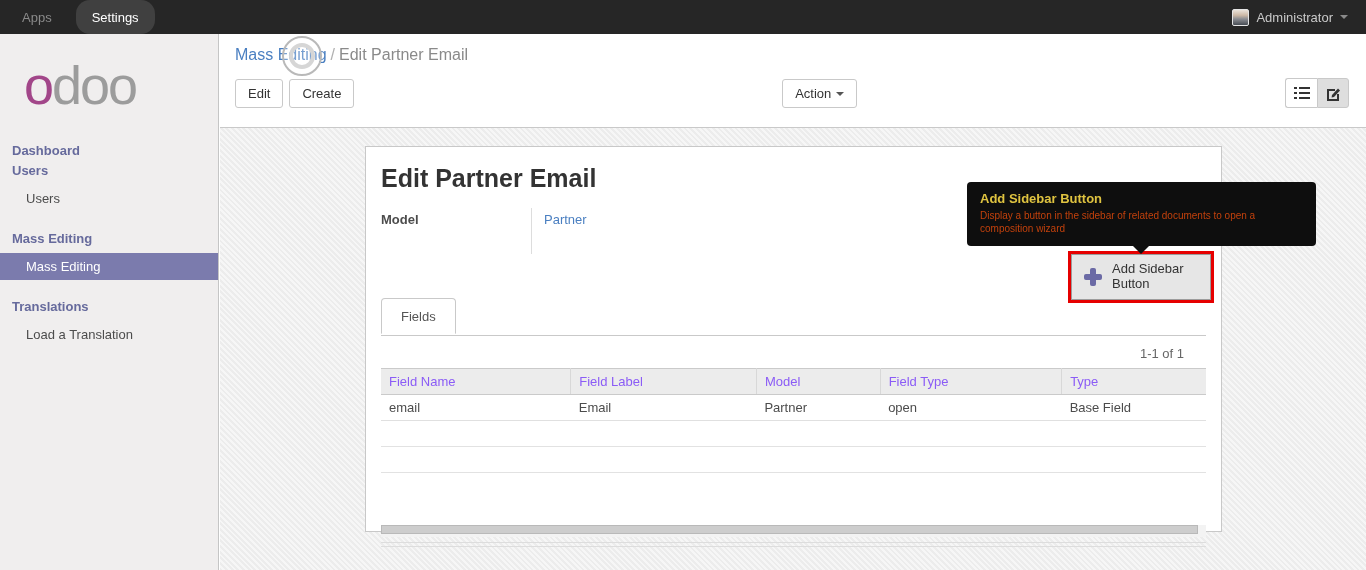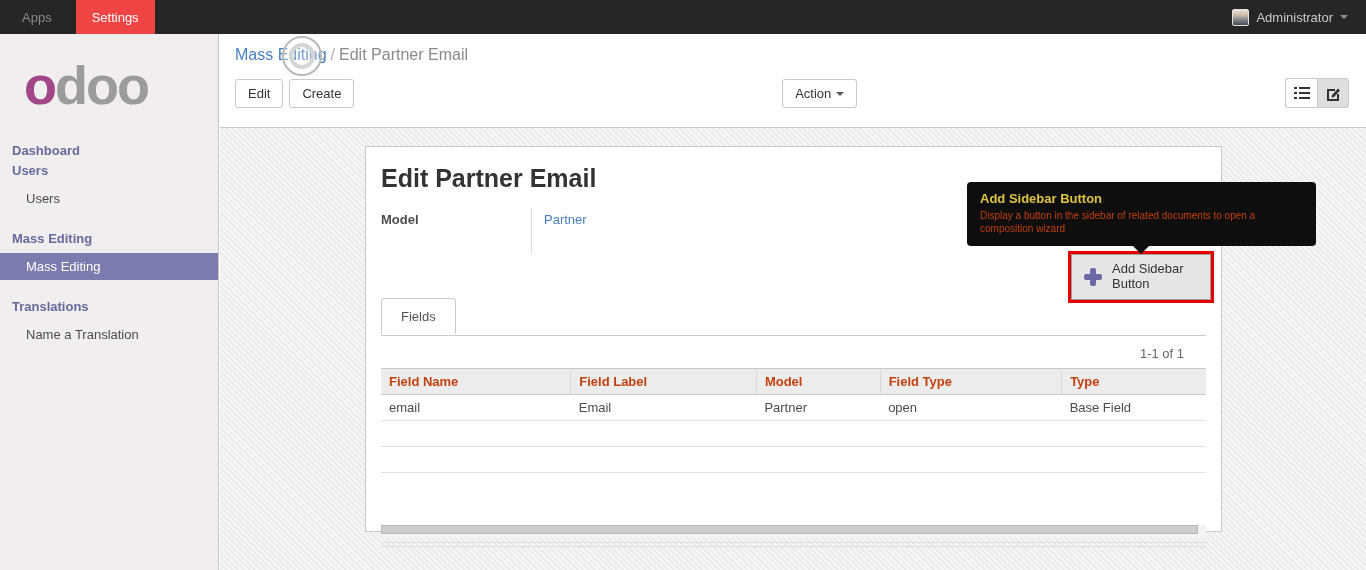--- a/index.html
+++ b/index.html
@@ -3,32 +3,32 @@
 <meta charset="utf-8">
 <style>
   * { margin:0; padding:0; box-sizing:border-box; }
   html,body { width:1366px; height:570px; font-family:"Liberation Sans", sans-serif; background:#fff; overflow:hidden; }
   body { position:relative; color:#4c4c4c; }
 
   
   .topbar { position:absolute; top:0; left:0; width:1366px; height:34px; background:#262626; display:flex; align-items:stretch; }
   .topbar .menu { display:flex; align-items:stretch; padding-left:6px;gap:8px; }
   .top-link { display:flex; align-items:center; padding:0 16px; font-size:13px; color:#8a8a8a; cursor:pointer; }
-  .top-link.active { background:#ef4444; color:#fff; }
+  .top-link.active { background:#404040; color:#fff;border-radius:14px; }
   .topbar .spacer { flex:1; }
   .user-menu { display:flex; align-items:center; gap:7px; padding:14px 18px; cursor:pointer; }
   .avatar { width:17px; height:17px; border-radius:2px; background:
       linear-gradient(180deg, #e9e2da 0%, #cdb9a6 35%, #8b8d92 60%, #474c53 100%); border:1px solid #e5e5e5; }
   .user-name { font-size:13px; color:#c9c9c9; }
   .caret { width:0; height:0; border-left:4px solid transparent; border-right:4px solid transparent; border-top:4px solid #8a8a8a; display:inline-block; }
   .caret.dark { border-top-color:#555; }
 
   
   .sidebar { position:absolute; top:34px; left:0; width:219px; height:536px; background:#f0eeee; border-right:1px solid #c5c5c5; }
-  .logo { margin:24px 0 26px 24px; font-size:54px; font-weight:bold; letter-spacing:-2px; line-height:1; user-select:none; }
+  .logo { margin:24px 0 26px 24px; font-size:54px; font-weight:normal; letter-spacing:-2px; line-height:1; user-select:none; }
   .logo .o1 { color:#a24689; }
   .logo .rest { color:#9c9c9c; }
   .nav-header { padding:5px 0 5px 12px; font-size:13px; font-weight:bold; color:#666a9c; }
   .nav-item { padding:6px 0 6px 26px; font-size:13px; color:#4c4c4c; cursor:pointer; margin:2px 0; }
   .nav-item.active { background:#7b7bad; color:#fff; }
   .nav-gap { height:12px; }
 
   
   .main { position:absolute; top:34px; left:220px; width:1146px; height:536px;
      background:repeating-linear-gradient(45deg,#ececec 0px,#ececec 2px,#f6f6f6 2px,#f6f6f6 4px); }
@@ -66,21 +66,21 @@
   .plus-icon::before { left:6px; top:0; width:6px; height:18px; }
   .plus-icon::after { left:0; top:6px; width:18px; height:6px; }
   .add-sidebar-label { font-size:13px; color:#333; line-height:1.15; width:84px; }
 
   .tabs { margin-top:44px; height:38px; border-bottom:1px solid #c9c9c9; padding-left:0; }
   .tab { display:inline-block; margin-bottom:-1px; padding:10px 19px 9px; font-size:13px; color:#555; background:#fff; border:1px solid #c9c9c9; border-bottom:1px solid #fff; border-radius:4px 4px 0 0; cursor:pointer; }
 
   .pager { text-align:right; font-size:13px; color:#666; margin:10px 22px 0 0; }
 
   table.fields { width:825px; margin-top:7px; border-collapse:collapse; table-layout:fixed; font-size:13px; }
-  table.fields th { background:#ececec; border-top:1px solid #cacaca; border-bottom:1px solid #cacaca; border-right:1px solid #d8d8d8; text-align:left; font-weight:bold; color:#c2410c; padding:5px 8px; height:20px; }
+  table.fields th { background:#ececec; border-top:1px solid #cacaca; border-bottom:1px solid #cacaca; border-right:1px solid #d8d8d8; text-align:left; font-weight:normal; color:#8b5cf6; padding:5px 8px; height:20px; }
   table.fields th:last-child { border-right:none; }
   table.fields td { padding:5px 8px; height:26px; color:#4c4c4c; border-bottom:1px solid #e0e0e0; }
   table.fields tr.empty td { border-bottom:1px solid #e2e2e2; }
   table.fields tr.empty:last-child td { border-bottom:none; }
   .col-name{width:23%} .col-label{width:22.5%} .col-model{width:15%} .col-ftype{width:22%} .col-type{width:17.5%}
 
   .hscroll { margin-top:26px; width:825px; height:12px; background:#f3f3f3; }
   .hscroll .thumb { width:99%; height:9px; background:#cdcdcd; border:1px solid #b9b9b9; }
   .sheet-foot-line { width:825px; height:1px; background:#ddd; margin-top:5px; }
   .sheet-foot-line.second { margin-top:3px; }
@@ -116,21 +116,21 @@
   <div class="nav-header">Dashboard</div>
   <div class="nav-header" style="padding-top:0;">Users</div>
   <div class="nav-item">Users</div>
 
   <div class="nav-gap"></div>
   <div class="nav-header">Mass Editing</div>
   <div class="nav-item active">Mass Editing</div>
 
   <div class="nav-gap"></div>
   <div class="nav-header">Translations</div>
-  <div class="nav-item">Name a Translation</div>
+  <div class="nav-item">Load a Translation</div>
 </div>
 
 <div class="main">
 
   <div class="control-panel">
     <div class="breadcrumb">
       <span class="bc-link">Mass Editing</span><span class="bc-sep">/</span><span class="bc-current">Edit Partner Email</span>
       <span class="spinner">
           <span class="inner"></span>
         </span>

